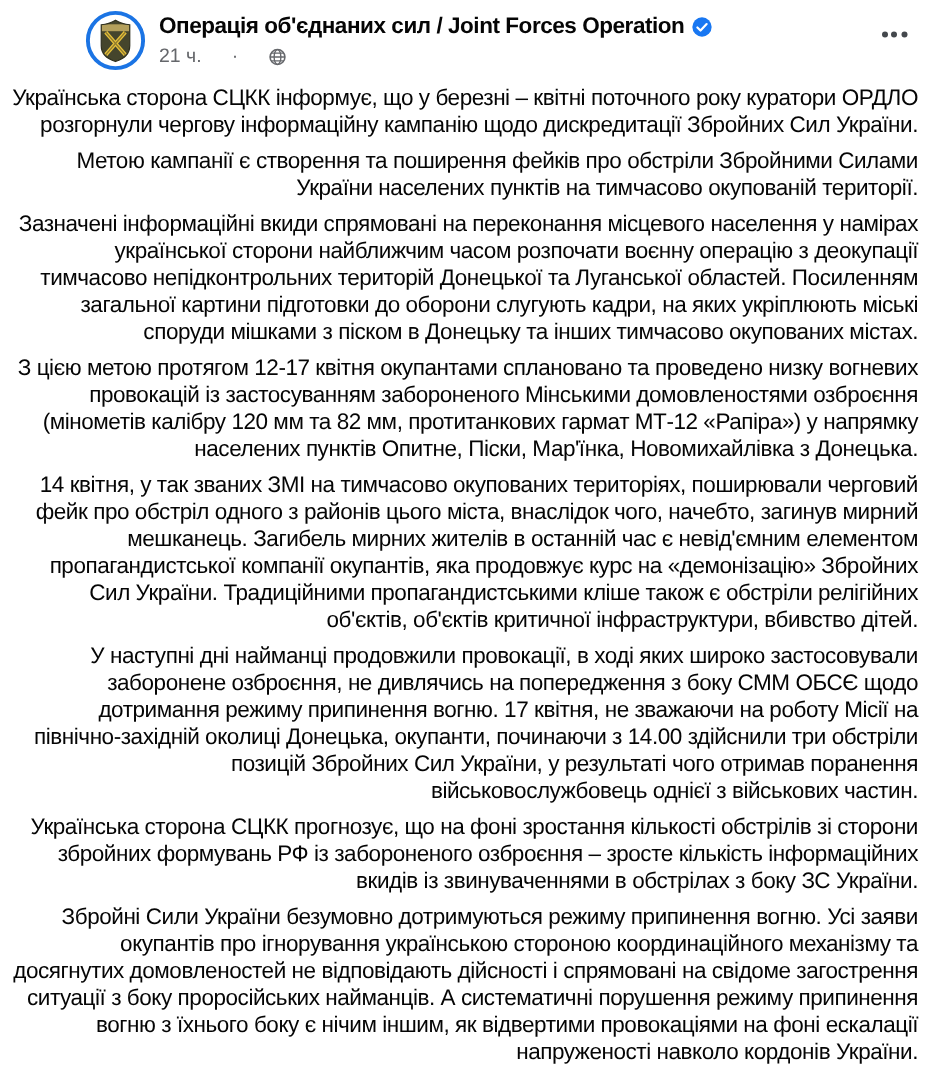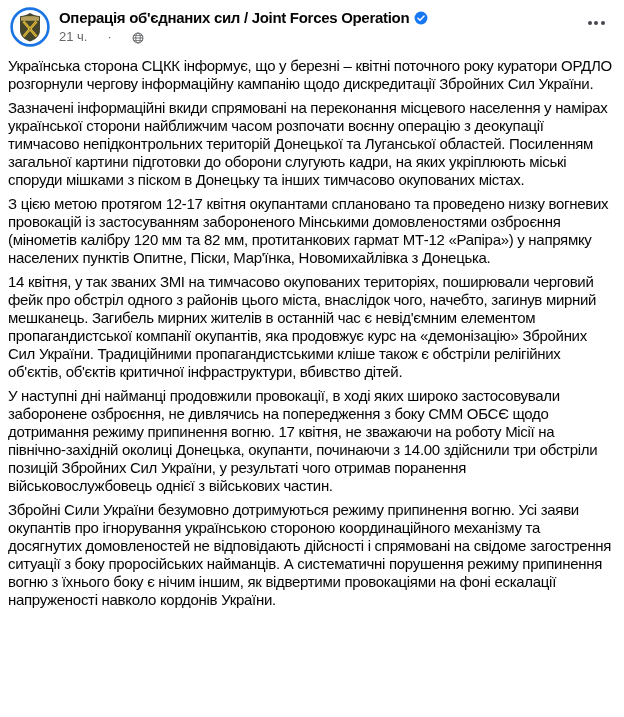--- a/index.html
+++ b/index.html
@@ -17,20 +17,21 @@
     height: 717px;
     background: #ffffff;
     position: relative;
   }
   
   .post-header {
     position: relative;
     display: flex;
     align-items: flex-start;
     padding: 7px 16px 2px 10px;
+    margin-left: 47px;
   }
   .avatar-btn {
     width: 40px;
     height: 40px;
     border: none;
     background: transparent;
     padding: 0;
     cursor: pointer;
     flex: 0 0 auto;
   }
@@ -93,20 +94,21 @@
   
   .post-body {
     padding: 8px 12px 0 8px;
     font-size: 15px;
     line-height: 18px;
     letter-spacing: -0.3px;
     color: #050505;
   }
   .post-body p {
     margin: 0 0 6px 0;
+    text-align: right;
   }
 </style>
 </head>
 <body>
 
 <div class="post-card">
 
   <div class="post-header">
 
     <button class="avatar-btn" title="">
@@ -160,20 +162,22 @@
       <span style="display:flex;gap:2.5px;">
         <i></i>
           <i></i>
           <i></i>
       </span>
     </button>
   </div>
 
   <div class="post-body">
     <p>Українська сторона СЦКК інформує, що у березні – квітні поточного року куратори ОРДЛО розгорнули чергову інформаційну кампанію щодо дискредитації Збройних Сил України.</p>
+    <p>Метою кампанії є створення та поширення фейків про обстріли Збройними Силами України населених пунктів на тимчасово окупованій території.</p>
     <p>Зазначені інформаційні вкиди спрямовані на переконання місцевого населення у намірах української сторони найближчим часом розпочати воєнну операцію з деокупації тимчасово непідконтрольних територій Донецької та Луганської областей. Посиленням загальної картини підготовки до оборони слугують кадри, на яких укріплюють міські споруди мішками з піском в Донецьку та інших тимчасово окупованих містах.</p>
     <p>З цією метою протягом 12-17 квітня окупантами сплановано та проведено низку вогневих провокацій із застосуванням забороненого Мінськими домовленостями озброєння (мінометів калібру 120 мм та 82 мм, протитанкових гармат МТ-12 «Рапіра») у напрямку населених пунктів Опитне, Піски, Мар'їнка, Новомихайлівка з Донецька.</p>
     <p>14 квітня, у так званих ЗМІ на тимчасово окупованих територіях, поширювали черговий фейк про обстріл одного з районів цього міста, внаслідок чого, начебто, загинув мирний мешканець. Загибель мирних жителів в останній час є невід'ємним елементом пропагандистської компанії окупантів, яка продовжує курс на «демонізацію» Збройних Сил України. Традиційними пропагандистськими кліше також є обстріли релігійних об'єктів, об'єктів критичної інфраструктури, вбивство дітей.</p>
     <p>У наступні дні найманці продовжили провокації, в ході яких широко застосовували заборонене озброєння, не дивлячись на попередження з боку СММ ОБСЄ щодо дотримання режиму припинення вогню. 17 квітня, не зважаючи на роботу Місії на північно-західній околиці Донецька, окупанти, починаючи з 14.00 здійснили три обстріли позицій Збройних Сил України, у результаті чого отримав поранення військовослужбовець однієї з військових частин.</p>
+    <p>Українська сторона СЦКК прогнозує, що на фоні зростання кількості обстрілів зі сторони збройних формувань РФ із забороненого озброєння – зросте кількість інформаційних вкидів із звинуваченнями в обстрілах з боку ЗС України.</p>
     <p>Збройні Сили України безумовно дотримуються режиму припинення вогню. Усі заяви окупантів про ігнорування українською стороною координаційного механізму та досягнутих домовленостей не відповідають дійсності і спрямовані на свідоме загострення ситуації з боку проросійських найманців. А систематичні порушення режиму припинення вогню з їхнього боку є нічим іншим, як відвертими провокаціями на фоні ескалації напруженості навколо кордонів України.</p>
   </div>
 
 </div>
 
 </body></html>

